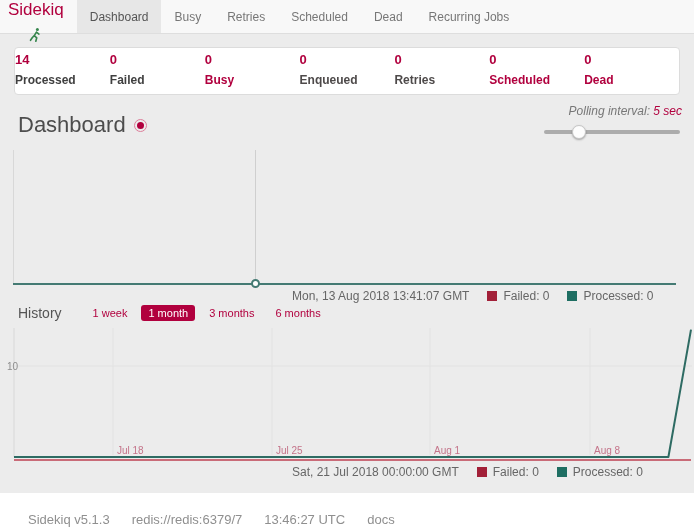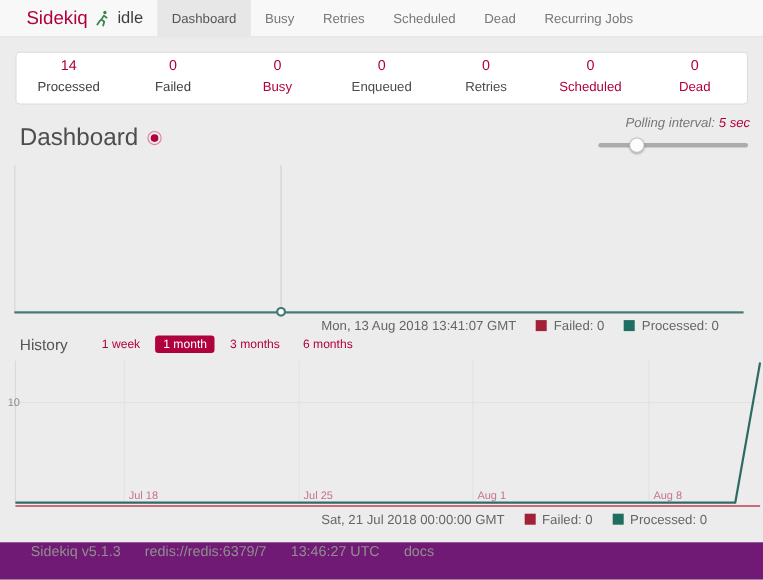--- a/index.html
+++ b/index.html
@@ -3,31 +3,31 @@
 <meta charset="utf-8">
 <style>
   * { margin:0; padding:0; box-sizing:border-box; }
   html,body { width:694px; height:527px; overflow:hidden; }
   body { font-family:"Liberation Sans", sans-serif; background:#ececec; }
   #app { position:relative; width:694px; height:527px; }
 
   
   .navbar { position:absolute; top:0; left:0; right:0; height:34px; background:#f8f8f8;
             border-bottom:1px solid #dedede; display:flex; align-items:stretch; }
-  .brand { display:flex; align-items:center; gap:6px; padding:0 13px 0 24px; }
+  .brand { display:flex; align-items:center; gap:6px; padding:0 13px 0 8px;flex-direction:column; }
   .brand-name { color:#b1003e; font-size:17px; }
   .brand-status { color:#3d3d3d; font-size:15px; }
   .nav-tabs { display:flex; }
   .tab { font-size:12px; color:#777; padding:0 13px; display:flex; align-items:center; cursor:pointer; }
   .tab.active { background:#e7e7e7; color:#555; }
 
   
   .stats-card { position:absolute; left:14px; right:14px; top:47px; height:48px; background:#fff;
                 border:1px solid #dcdcdc; border-radius:4px; display:flex; align-items:center; }
-  .stat { flex:1; text-align:center; line-height:1.3; }
+  .stat { flex:1; line-height:1.3;font-weight:bold; }
   .stat-value { display:block; color:#b1003e; font-size:13px; }
   .stat-label { font-size:12px; }
   .tone-muted { color:#404040; }
   .tone-dark  { color:#4e4a4a; }
   .tone-link  { color:#b1003e; }
 
   
   .page-title { position:absolute; left:18px; top:112px; font-size:22px; font-weight:400; color:#4d4d4d;
                 display:flex; align-items:center; gap:8px; }
   .beacon { width:13px; height:13px; border:1px solid #dd7f9b; border-radius:50%; position:relative; }
@@ -63,22 +63,22 @@
   .hist-head { position:absolute; left:18px; top:305px; display:flex; align-items:center;text-align:center; }
   .hist-title { font-size:14px; color:#555; }
   .filters { display:flex; align-items:center; gap:7px; margin-left:24px; }
   .filter { font-size:11px; color:#b1003e; padding:2px 7px; border-radius:3px; cursor:pointer; }
   .filter.active { background:#b1003e; color:#fff; }
 
   
   .hist-chart { position:absolute; left:0; top:326px; width:694px; height:138px; }
 
   
-  .footer { position:absolute; left:0; top:493px; width:694px; height:34px; background:#701a75;
-            display:flex; align-items:flex-start; gap:22px; padding-left:28px; font-size:13px; color:#8f8f8f; }
+  .footer { position:absolute; left:0; top:493px; width:694px; height:34px; background:#ffffff;
+            display:flex; align-items:flex-end; gap:22px; padding-left:28px; font-size:13px; color:#8f8f8f; }
   .footer a { color:#8f8f8f; text-decoration:none; }
 </style>
 </head>
 <body>
 
 <div id="app">
 
   <nav class="navbar">
     <div class="brand">
       <span class="brand-name">Sidekiq</span>

